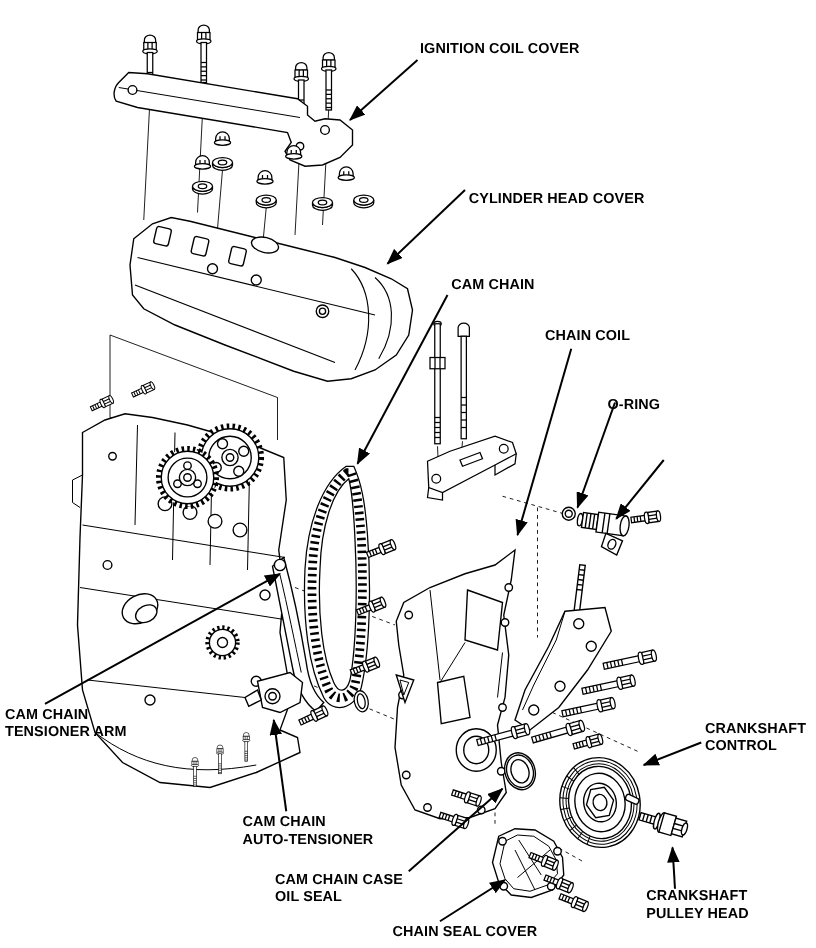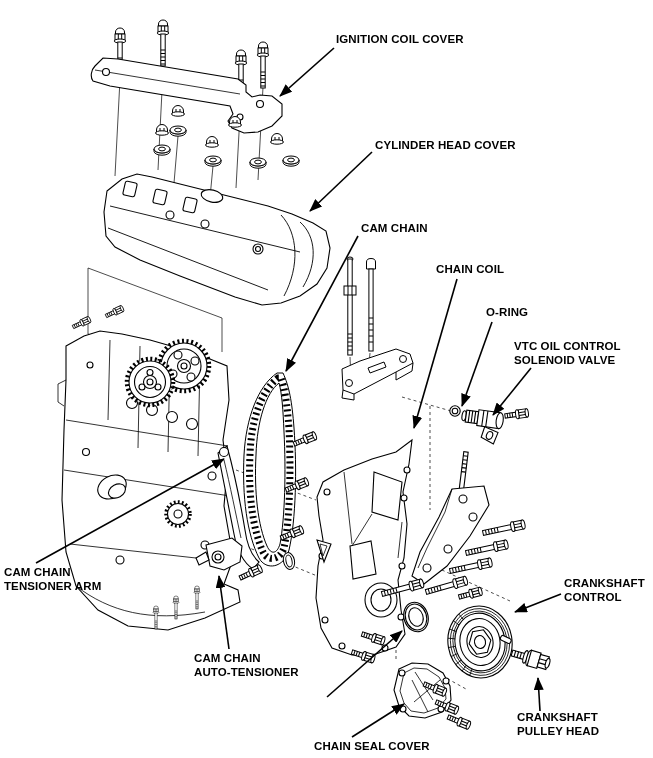--- a/index.html
+++ b/index.html
@@ -408,44 +408,44 @@
     <line x1="327" y1="697" x2="402" y2="631" marker-end="url(#arw)"></line>
     <line x1="352" y1="737" x2="404" y2="704" marker-end="url(#arw)"></line>
     <line x1="561" y1="594" x2="515" y2="612" marker-end="url(#arw)"></line>
     <line x1="540" y1="711" x2="538" y2="678" marker-end="url(#arw)"></line>
   </g>
 </svg>
 
 <div class="lbl" style="left:336px;top:32px">
   <span>IGNITION COIL COVER</span>
 </div>
-<div class="lbl" style="left:375px;top:138px">
+<div class="lbl" style="left:375px;top:152px">
   <span>CYLINDER HEAD COVER</span>
 </div>
 <div class="lbl" style="left:361px;top:221px">
   <span>CAM CHAIN</span>
 </div>
 <div class="lbl" style="left:436px;top:262px">
   <span>CHAIN COIL</span>
 </div>
-<div class="lbl" style="left:486px;top:305px">
+<div class="lbl" style="left:486px;top:317px">
   <span>O-RING</span>
-</div>
-<div class="lbl" style="left:514px;top:339px">
-  <span>VTC OIL CONTROL</span>
-  <span>SOLENOID VALVE</span>
 </div>
 <div class="lbl" style="left:4px;top:565px">
   <span>CAM CHAIN</span>
   <span>TENSIONER ARM</span>
 </div>
 <div class="lbl" style="left:194px;top:651px">
   <span>CAM CHAIN</span>
   <span>AUTO-TENSIONER</span>
 </div>
+<div class="lbl" style="left:220px;top:697px">
+  <span>CAM CHAIN CASE</span>
+  <span>OIL SEAL</span>
+</div>
 <div class="lbl" style="left:314px;top:739px">
   <span>CHAIN SEAL COVER</span>
 </div>
 <div class="lbl" style="left:564px;top:576px">
   <span>CRANKSHAFT</span>
   <span>CONTROL</span>
 </div>
 <div class="lbl" style="left:517px;top:710px">
   <span>CRANKSHAFT</span>
   <span>PULLEY HEAD</span>

